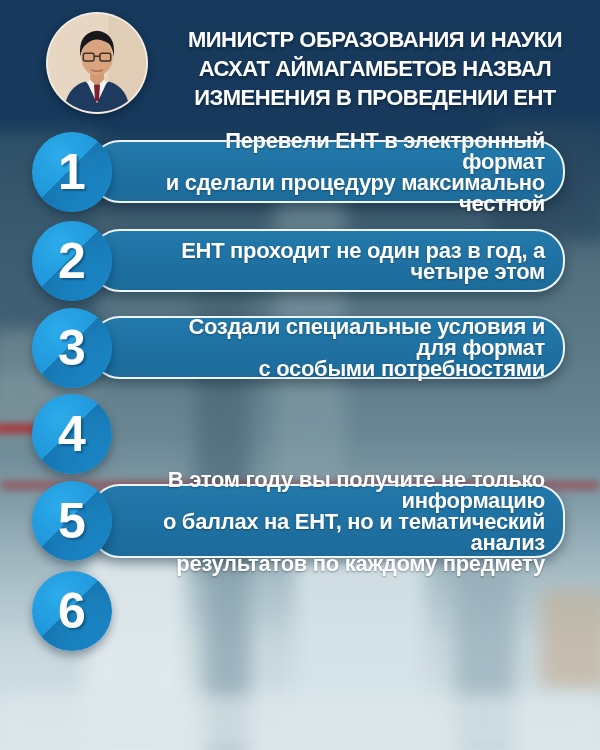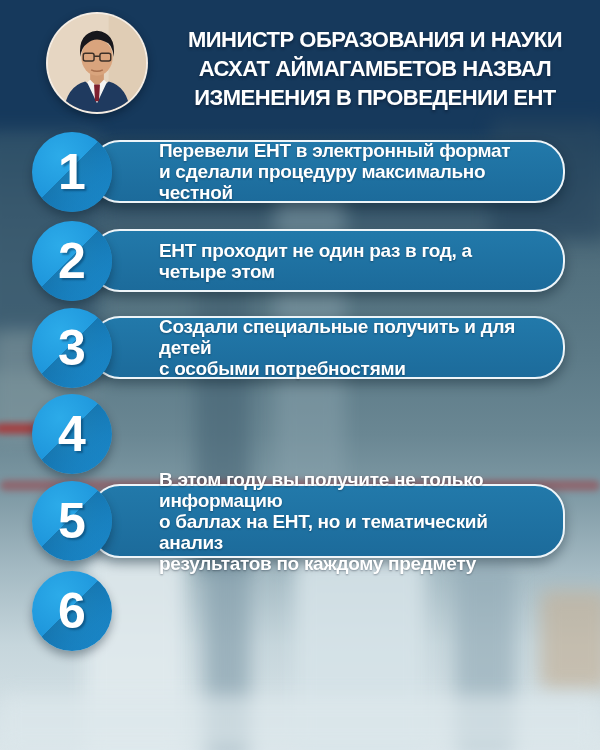--- a/index.html
+++ b/index.html
@@ -51,23 +51,23 @@
 
   .banner{
     position:absolute;left:90px;right:35px;top:8px;height:63px;
     background:linear-gradient(180deg,#2279aa 0%,#1c6b9b 100%);
     border:2.5px solid #eef5f9;border-radius:30px;box-sizing:border-box;
     box-shadow:0 5px 12px rgba(3,20,35,.38);
     display:flex;align-items:center;
   }
   .item5 .banner,.item6 .banner,.item7 .banner{top:3px;height:74px;}
   .banner p{
-    margin:17px;padding:0 14px 0 50px;color:#fff;
-    font-size:19px;line-height:21px;font-weight:700;letter-spacing:-0.3px;
-    white-space:pre-line;text-shadow:0 1px 2px rgba(0,15,30,.35);
+    margin:4px;padding:0 14px 0 50px;color:#fff;
+    font-size:22px;line-height:21px;font-weight:700;letter-spacing:-0.3px;
+    white-space:pre-line;text-shadow:0 1px 2px rgba(0,15,30,.35);text-align:right;
   }
 
   .num{
     position:absolute;left:32px;top:0;width:80px;height:80px;border-radius:50%;
     background:radial-gradient(circle at 35% 30%, #2cabe9 0%, #1f97dc 55%, #1a8bd0 100%);
     box-shadow:0 5px 10px rgba(3,20,35,.35);
     overflow:hidden;display:flex;align-items:center;justify-content:center;
   }
   .num::after{ 
     content:"";position:absolute;inset:0;border-radius:50%;
@@ -139,21 +139,21 @@
     <div class="banner">
       <p>ЕНТ проходит не один раз в год, а четыре этом</p>
     </div>
     <div class="num">
       <span>2</span>
     </div>
   </section>
 
   <section class="item item3">
     <div class="banner">
-      <p>Создали специальные получить и для детей
+      <p>Создали специальные условия и для формат
 с особыми потребностями</p>
     </div>
     <div class="num">
       <span>3</span>
     </div>
   </section>
 
   <section class="item item4">
     <div class="num">
       <span>4</span>

